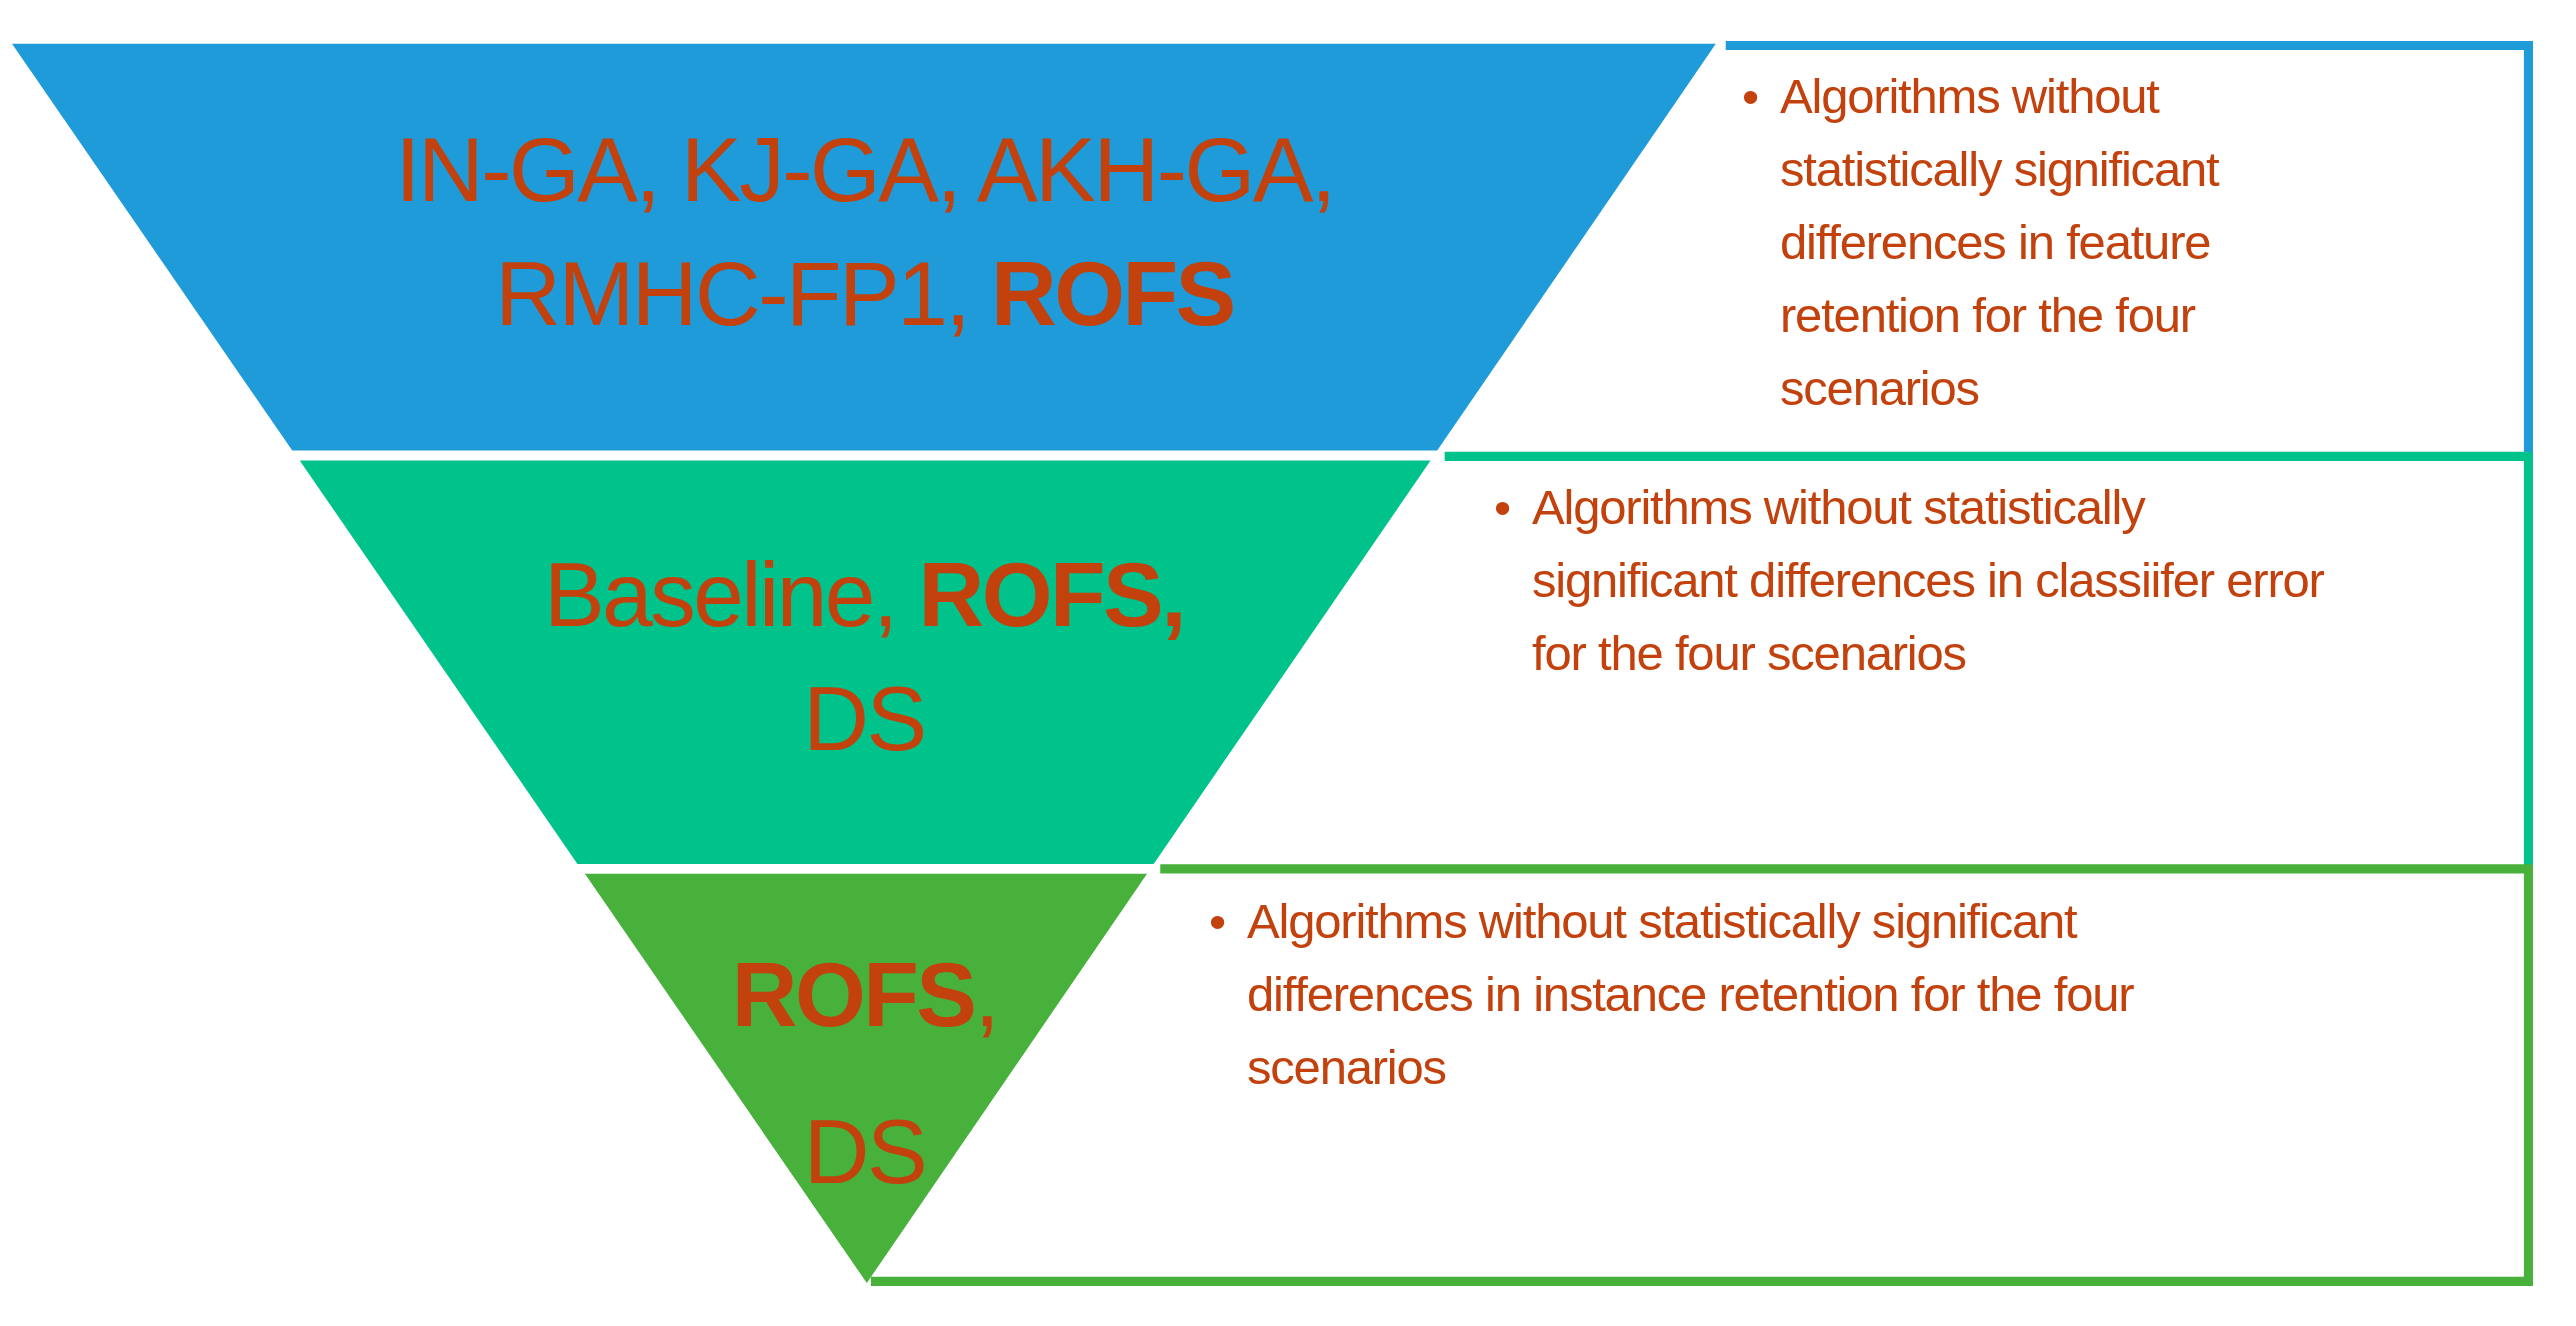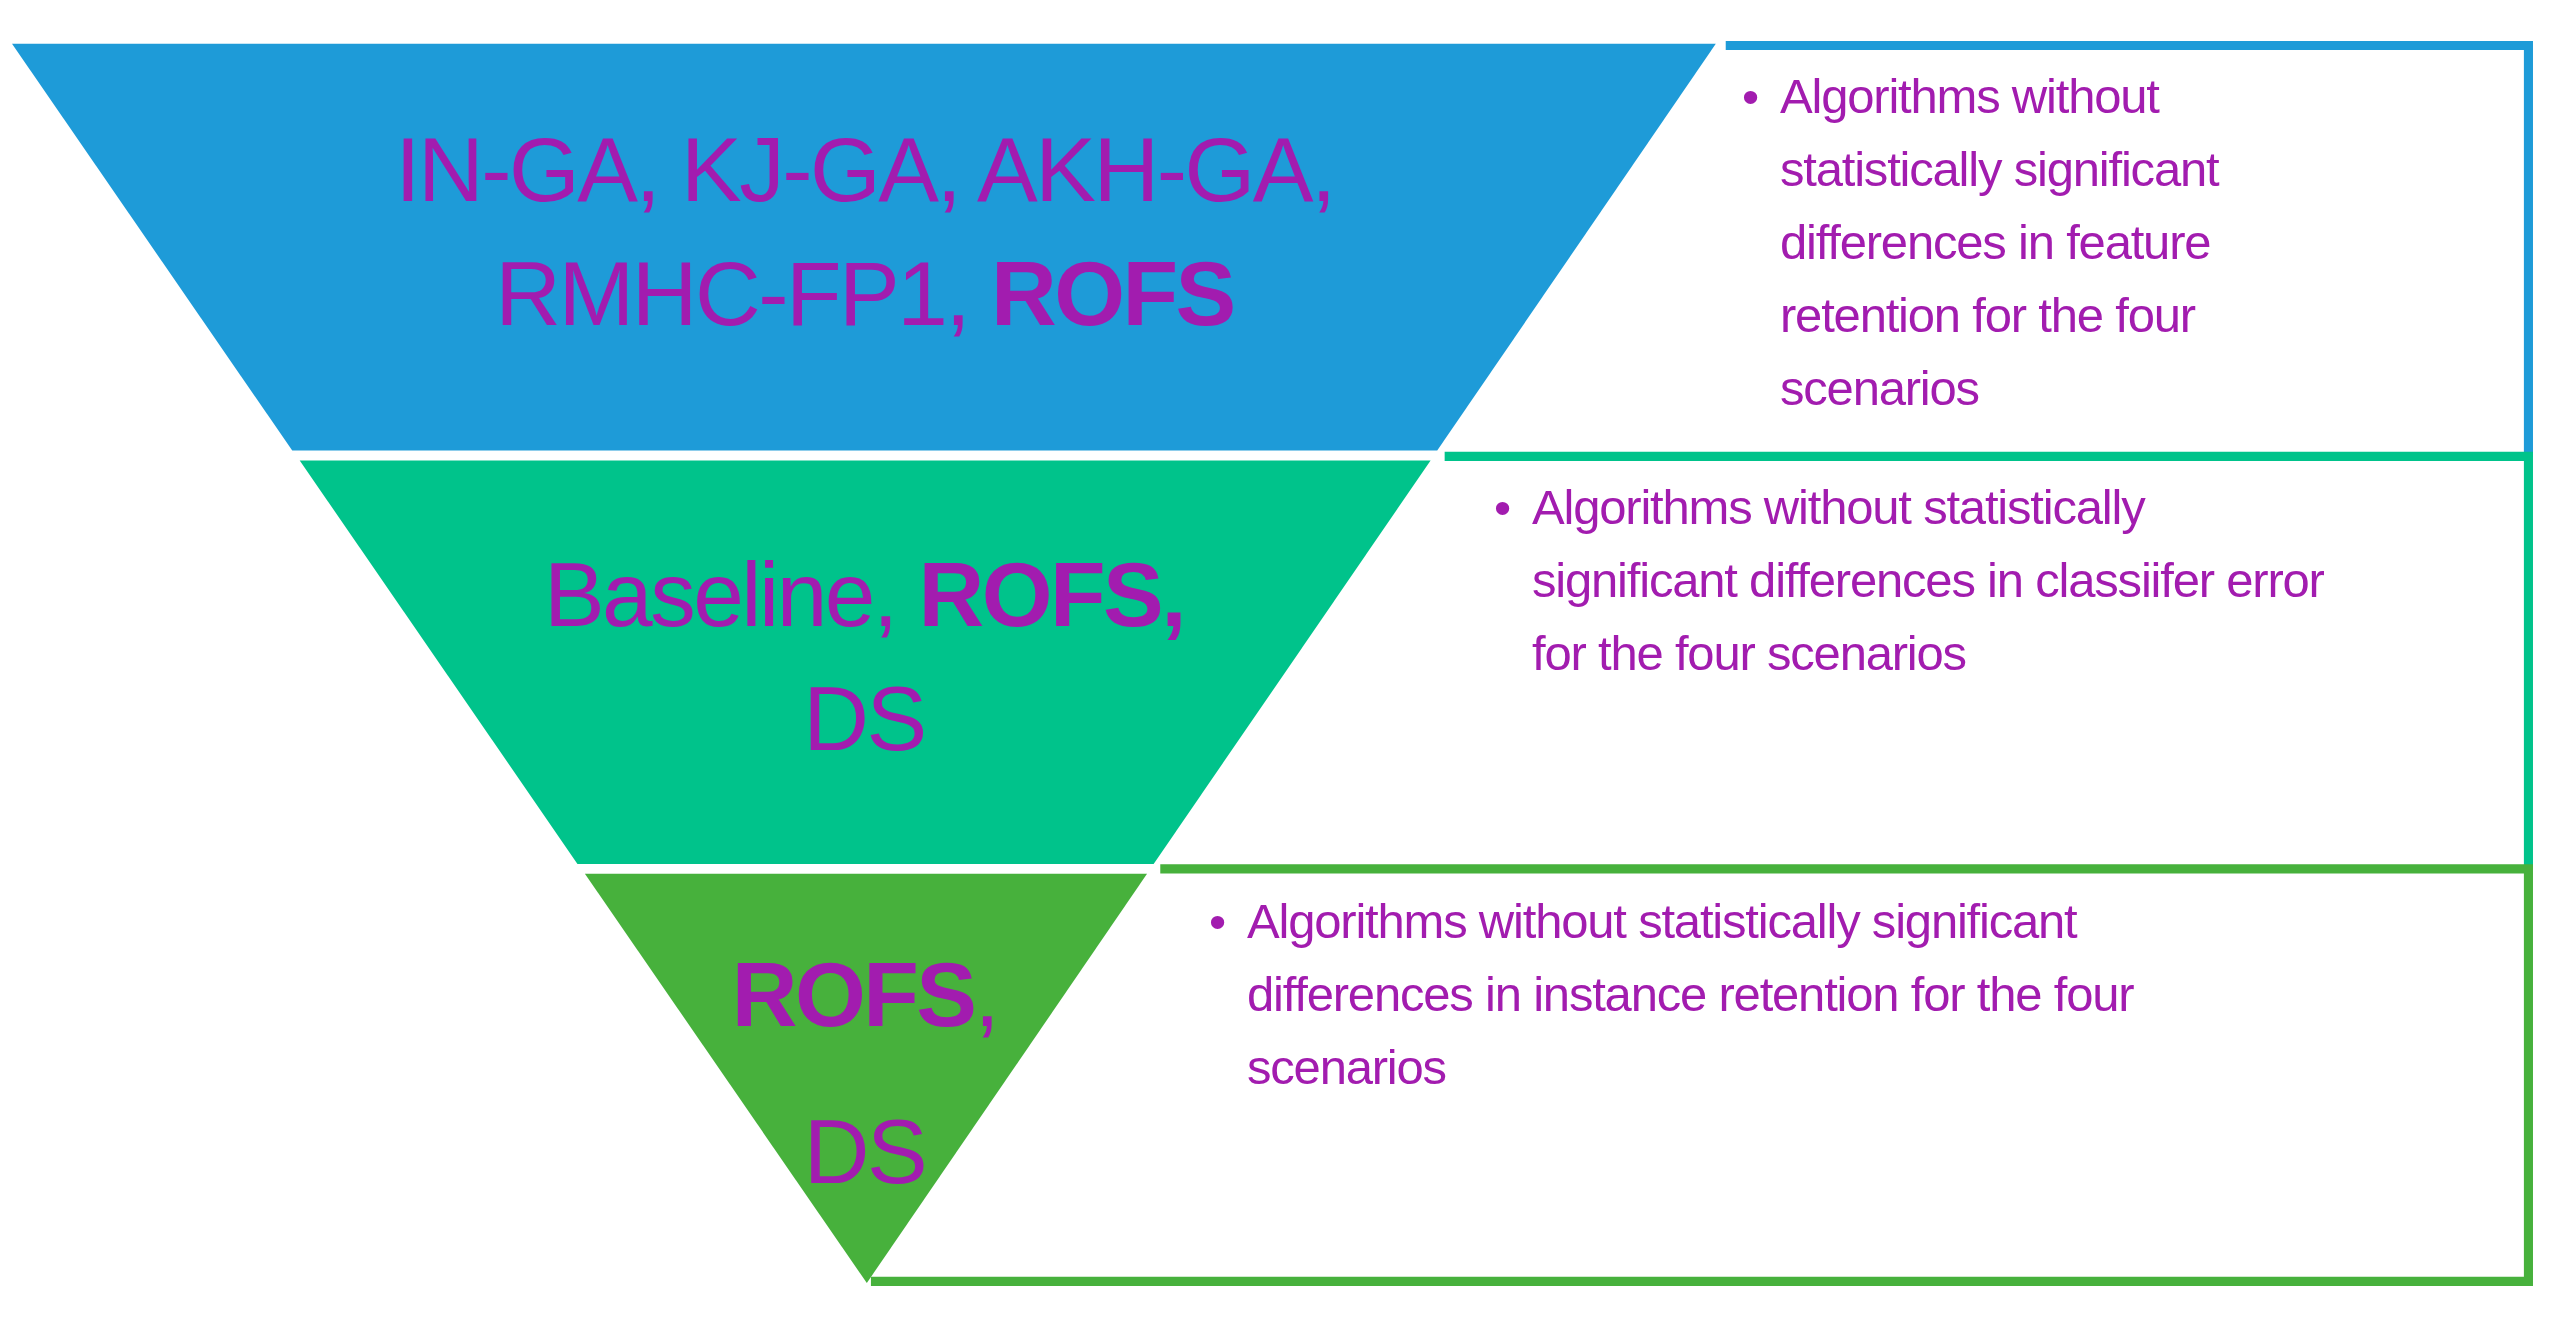--- a/index.html
+++ b/index.html
@@ -7,21 +7,21 @@
     padding: 0;
     background: #ffffff;
   }
   #stage {
     position: relative;
     width: 2576px;
     height: 1326px;
     background: #ffffff;
     overflow: hidden;
     font-family: "Liberation Sans", sans-serif;
-    color: #a21caf;
+    color: #c2410c;
   }
   #shapes {
     position: absolute;
     left: 0;
     top: 0;
   }
   .band-label {
     position: absolute;
     text-align: center;
     font-size: 91px;

